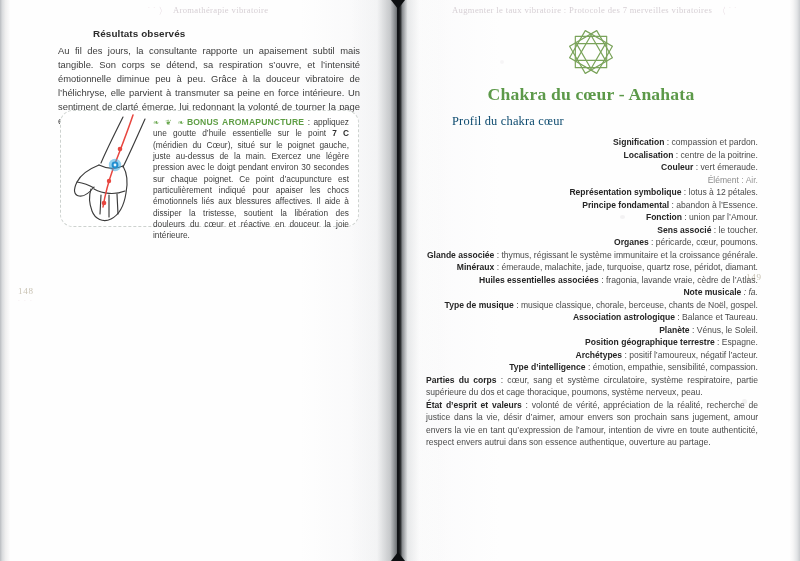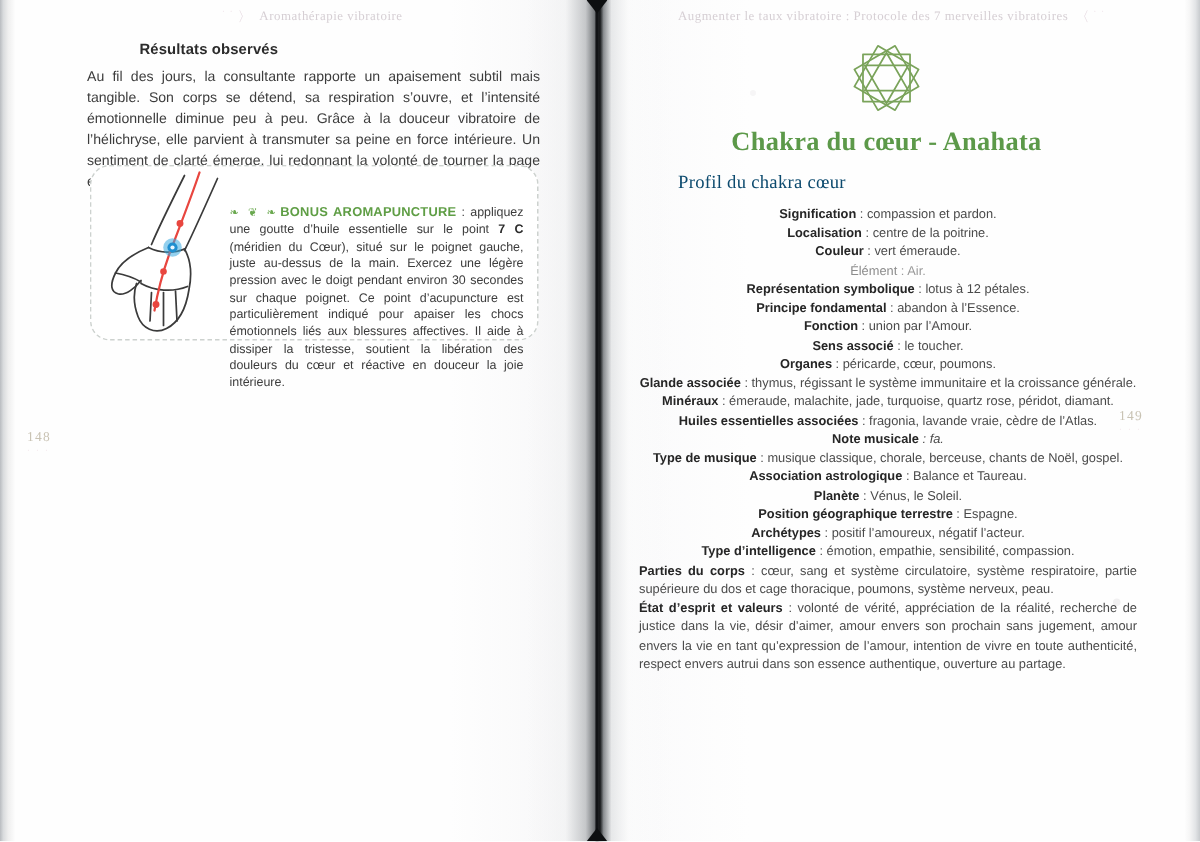--- a/index.html
+++ b/index.html
@@ -66,36 +66,36 @@
   .lp{position:absolute;left:58px;top:28px;width:302px;}
   h3.sub{font-size:9.9px;font-weight:bold;color:#2c2c2c;margin:0 0 5px 0;letter-spacing:.1px;padding-left:35px;}
   p.body{font-size:9.4px;line-height:13.9px;margin:0;text-align:justify;color:#3c3c3c;
     word-spacing:-0.2px;}
 
   
   .bonus{position:absolute;left:60px;top:110px;width:299px;height:117px;
     border:1.1px dashed #cdd2cf;border-radius:13px;background:#fff;box-sizing:border-box;}
   .bonus-inner{position:absolute;inset:0;display:flex;}
   .bonus-art{width:92px;flex:0 0 92px;position:relative;}
-  .bonus-txt{flex:1;padding:6px 9px 4px 0;margin-top:19px;}
+  .bonus-txt{flex:1;padding:6px 9px 4px 0;}
   .bonus-txt p{margin:0;font-size:8.3px;line-height:11.35px;text-align:justify;color:#3c3c3c;}
   .leafmarks{color:#6aa84f;font-size:7.5px;letter-spacing:1.4px;margin-right:1.5px;}
   .bonus-title{color:#5f9e45;font-weight:bold;font-size:8.6px;letter-spacing:.15px;}
   .b{font-weight:bold;color:#2c2c2c;}
 
   
   .rp{position:absolute;left:424px;top:24px;width:334px;}
   .symbol{display:block;margin:0 auto 4px auto;}
   h1.title{font-family:"Liberation Serif", serif;font-weight:bold;font-size:17.6px;
     color:#5c9949;text-align:center;margin:2px 0 9px 0;letter-spacing:.2px;}
   h2.profile{font-family:"Liberation Serif", serif;font-size:12.4px;color:#0c4a6e;
     margin:0 0 7px 0;padding-left:28px;font-weight:normal;letter-spacing:.2px;}
   ul.profile-list{list-style:none;margin:0;padding:0;}
   ul.profile-list li{font-size:8.55px;line-height:12.5px;color:#4a4a4a;margin:0;
-    text-align:center;padding-left:2px;}
+    text-align:right;padding-left:2px;}
   ul.profile-list li .lbl{font-weight:bold;color:#262626;}
   ul.profile-list li.faint .lbl{font-weight:normal;color:#8c8c8c;}
   ul.profile-list li.faint{color:#9a9a9a;}
   ul.profile-list li.just{text-align:justify;}
   .ital{font-style:italic;}
 
   
   .blotch{position:absolute;border-radius:50%;pointer-events:none;}
 </style>
 </head>

